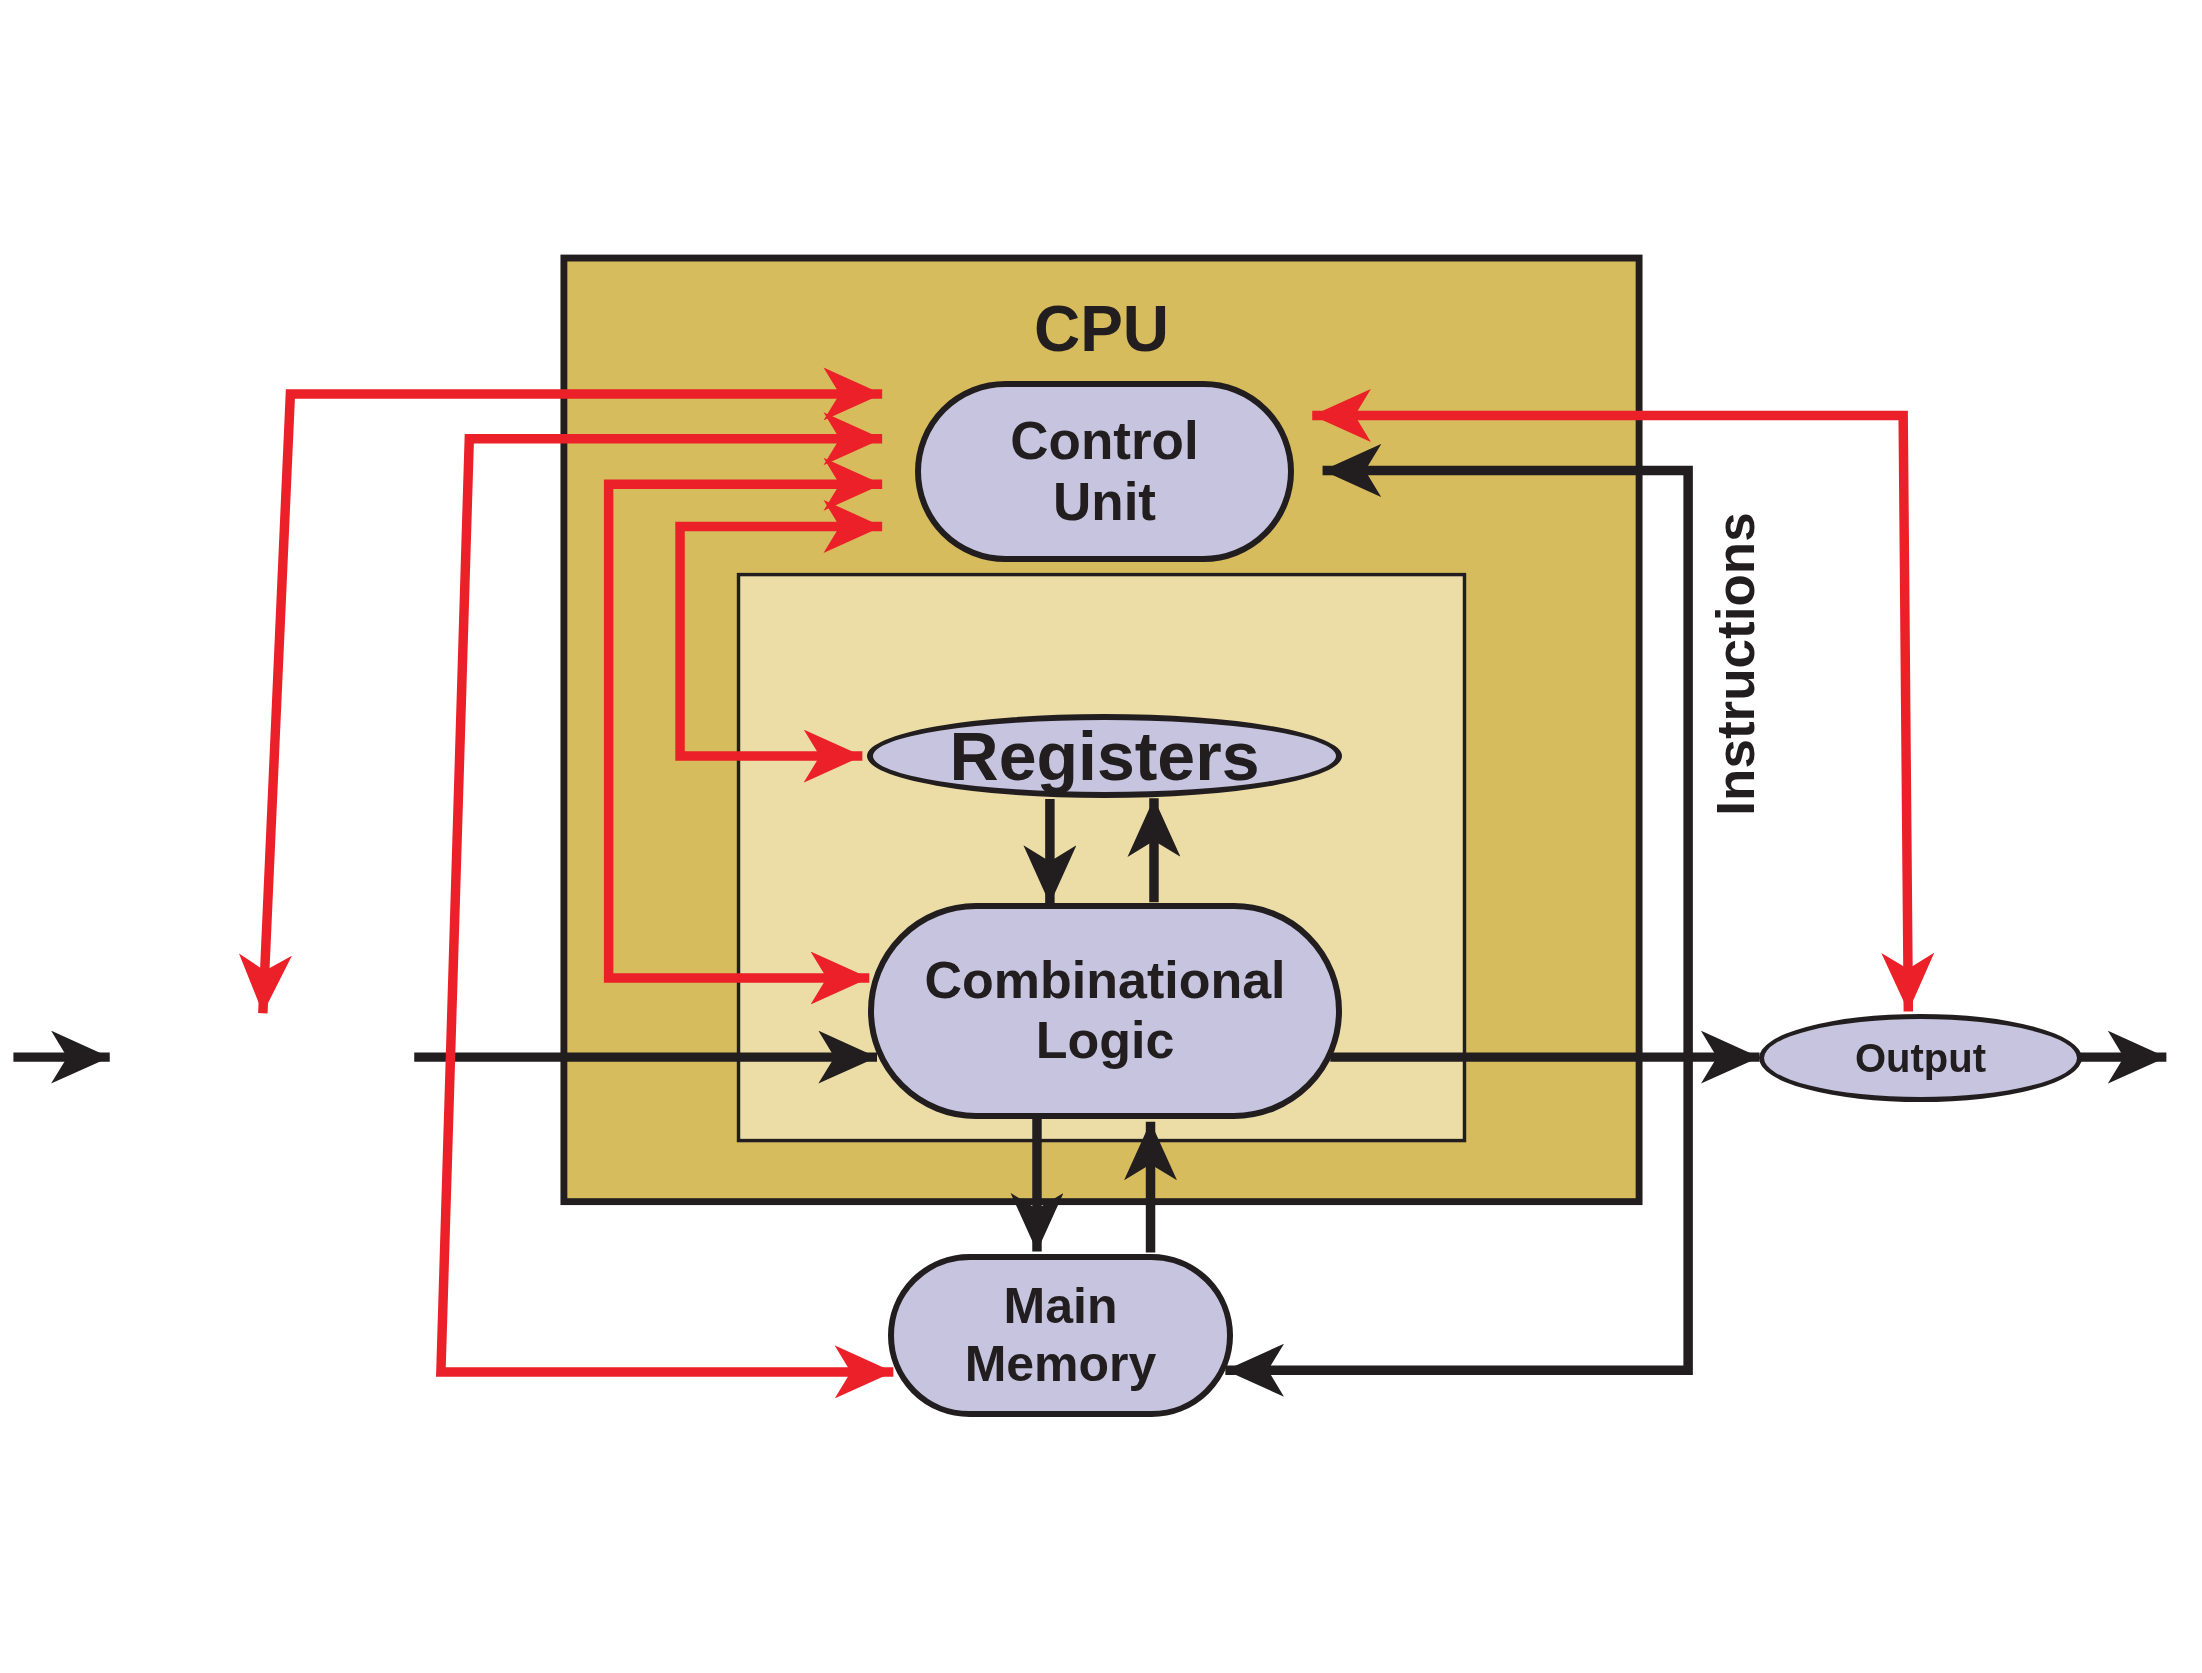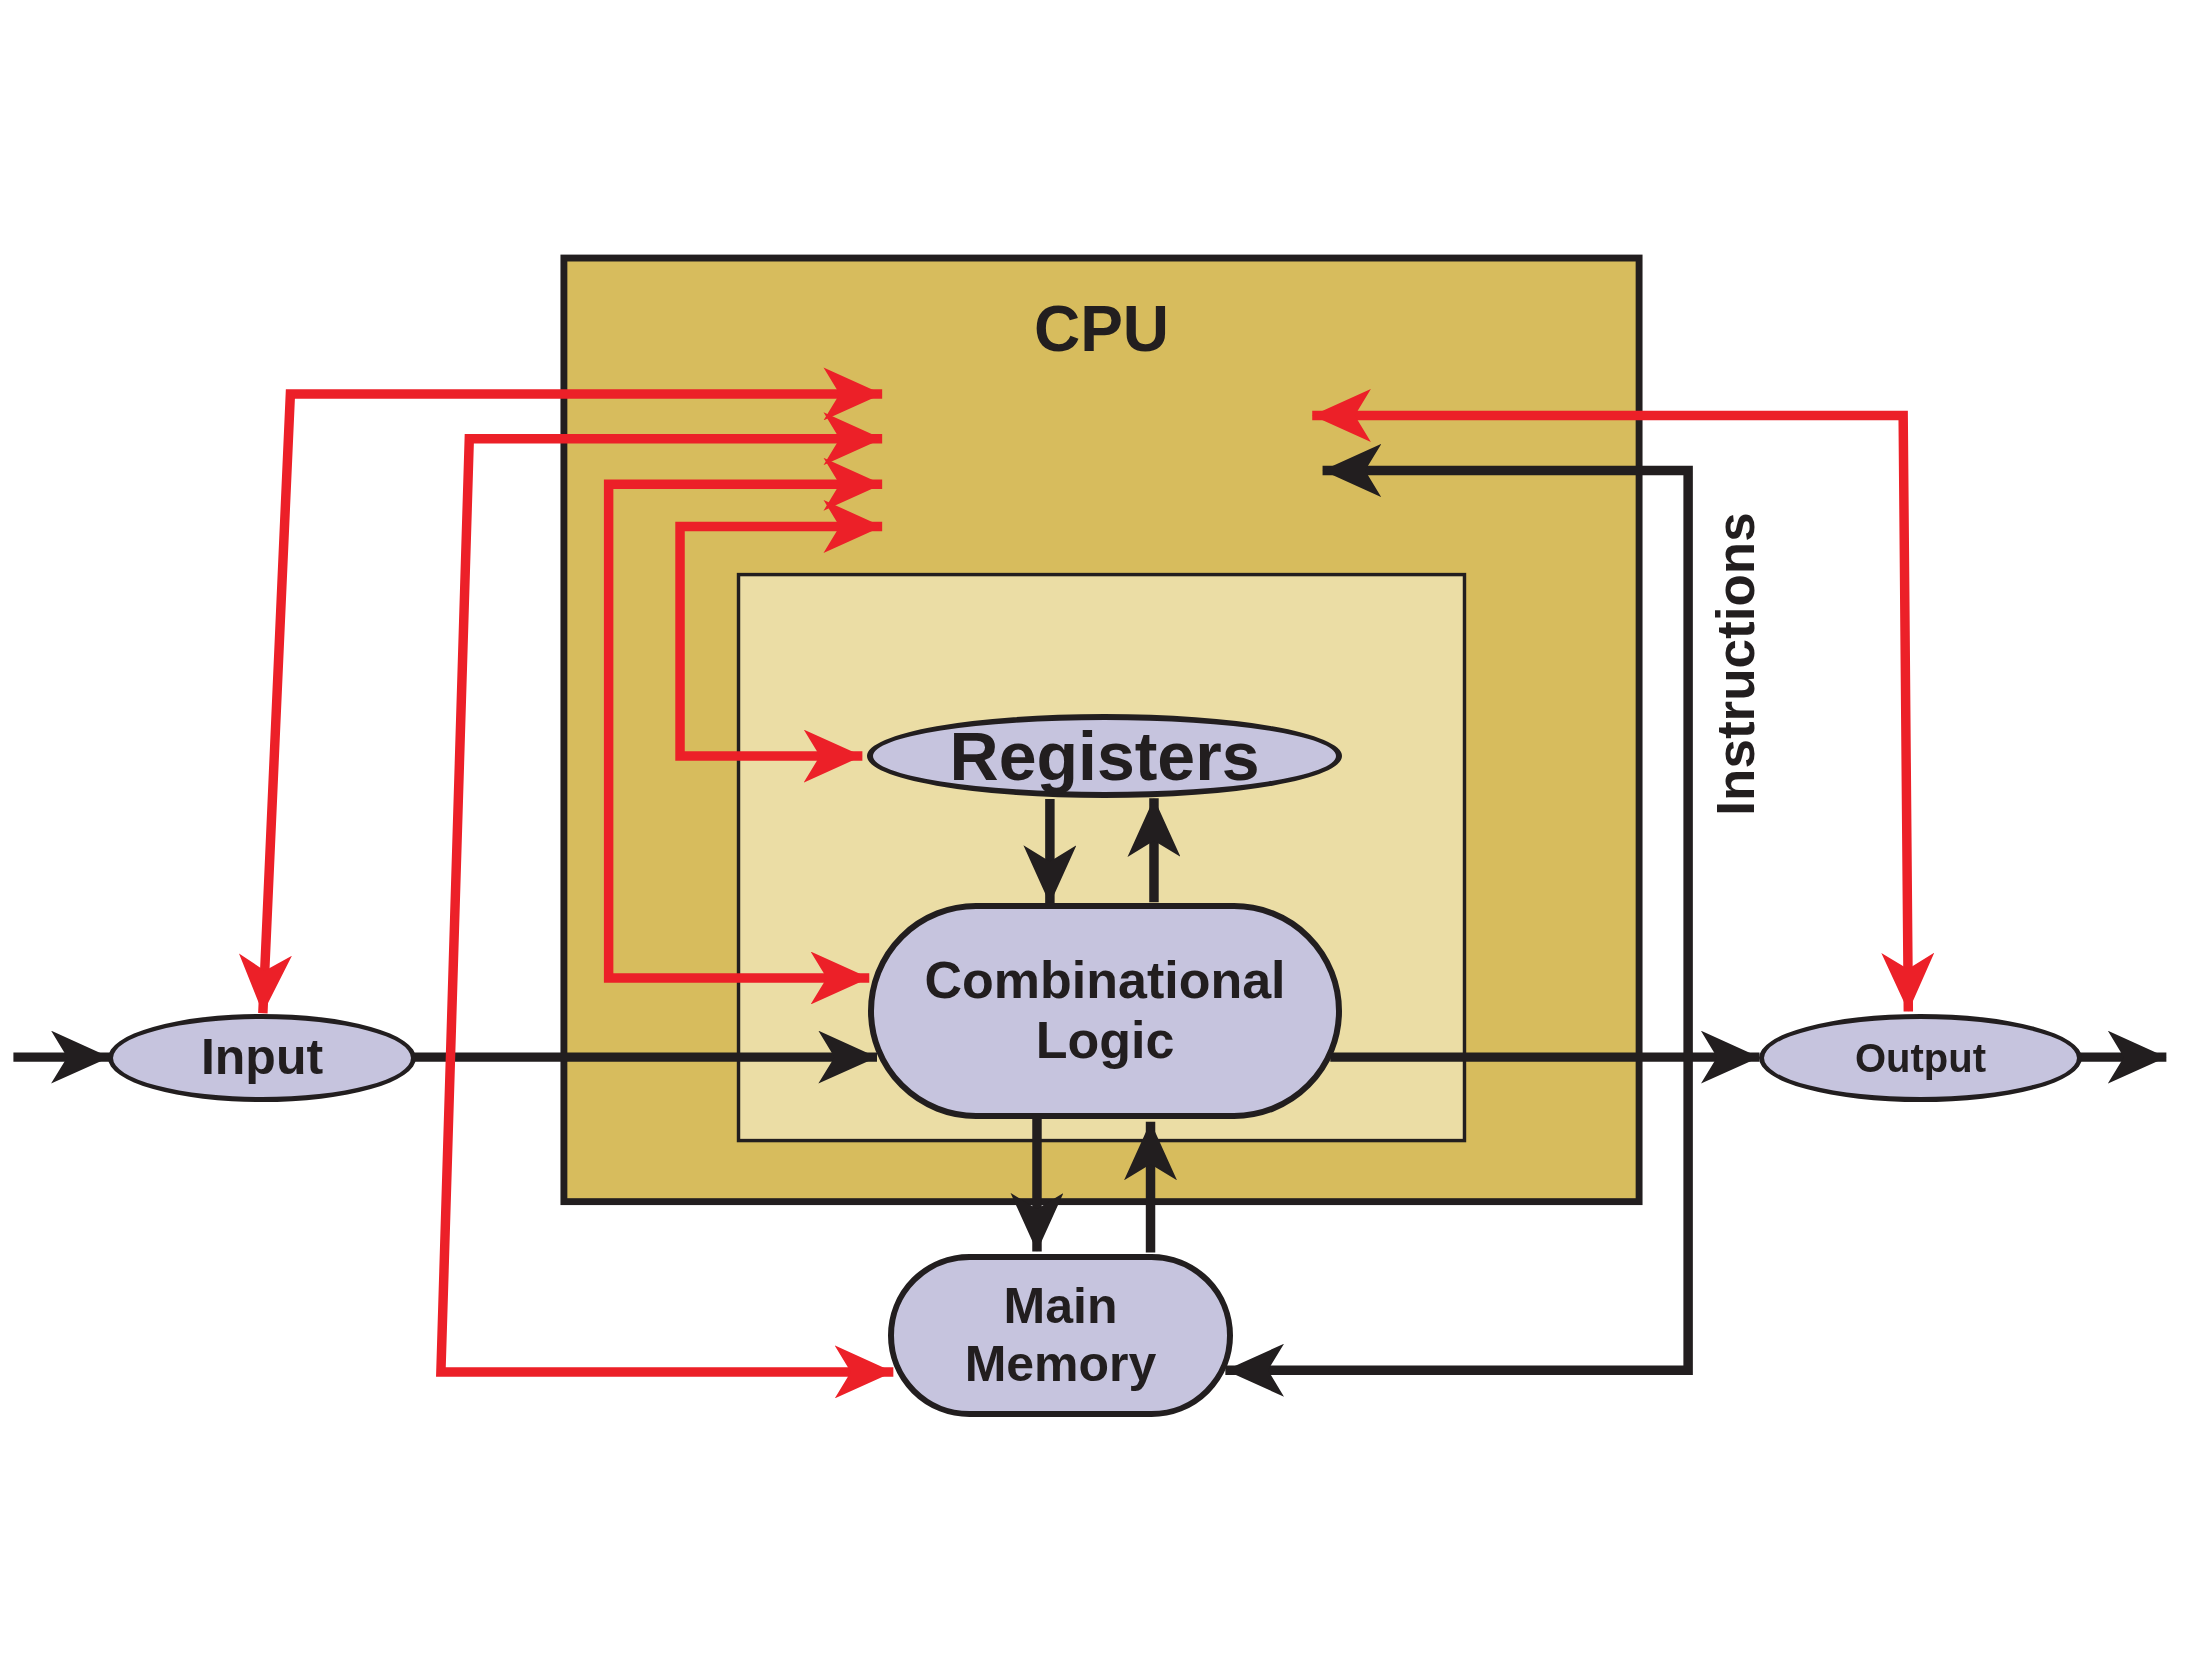--- a/index.html
+++ b/index.html
@@ -93,33 +93,34 @@
     <path class="ln-r" d="M 1025 458 L 337 458 L 305 1178" marker-start="url(#mr)" marker-end="url(#mr)"></path>
     <path class="ln-r" d="M 1025 510 L 545 510 L 512 1595 L 1038 1595" marker-start="url(#mr)" marker-end="url(#mr)"></path>
     <path class="ln-r" d="M 1025 563 L 707 563 L 707 1137 L 1010 1137" marker-start="url(#mr)" marker-end="url(#mr)"></path>
     <path class="ln-r" d="M 1025 612 L 790 612 L 790 879 L 1002 879" marker-start="url(#mr)" marker-end="url(#mr)"></path>
     <path class="ln-r" d="M 1525 483 L 2212 483 L 2218 1176" marker-start="url(#mr)" marker-end="url(#mr)"></path>
   </svg>
 
   <div class="label" style="left:564px; top:297px; width:1075px; font-size:64px;">CPU</div>
   <div class="label instructions-label" style="left:1735px; top:664px; font-size:53px;">Instructions</div>
 
+  <div class="node stadium" style="left:915px; top:381px; width:379px; height:181px; font-size:53px;">
+    <span>Control</span>
+    <span>Unit</span>
+  </div>
 
   <div class="node ellipse" style="left:867px; top:714px; width:475px; height:84px; font-size:68px; border-width:6px;">
     <span>Registers</span>
   </div>
 
   <div class="node stadium" style="left:868px; top:903px; width:474px; height:216px; font-size:52px;">
     <span>Combinational</span>
     <span>Logic</span>
   </div>
 
-  <div class="node ellipse" style="left:108px; top:1014px; width:308px; height:88px; font-size:50px; border-width:5.2px;">
-    <span>Input</span>
-  </div>
 
   <div class="node ellipse" style="left:1759px; top:1014px; width:323px; height:88px; font-size:40px; border-width:5.2px;">
     <span>Output</span>
   </div>
 
   <div class="node stadium" style="left:888px; top:1254px; width:345px; height:163px; font-size:50px;">
     <span>Main</span>
     <span>Memory</span>
   </div>
 

